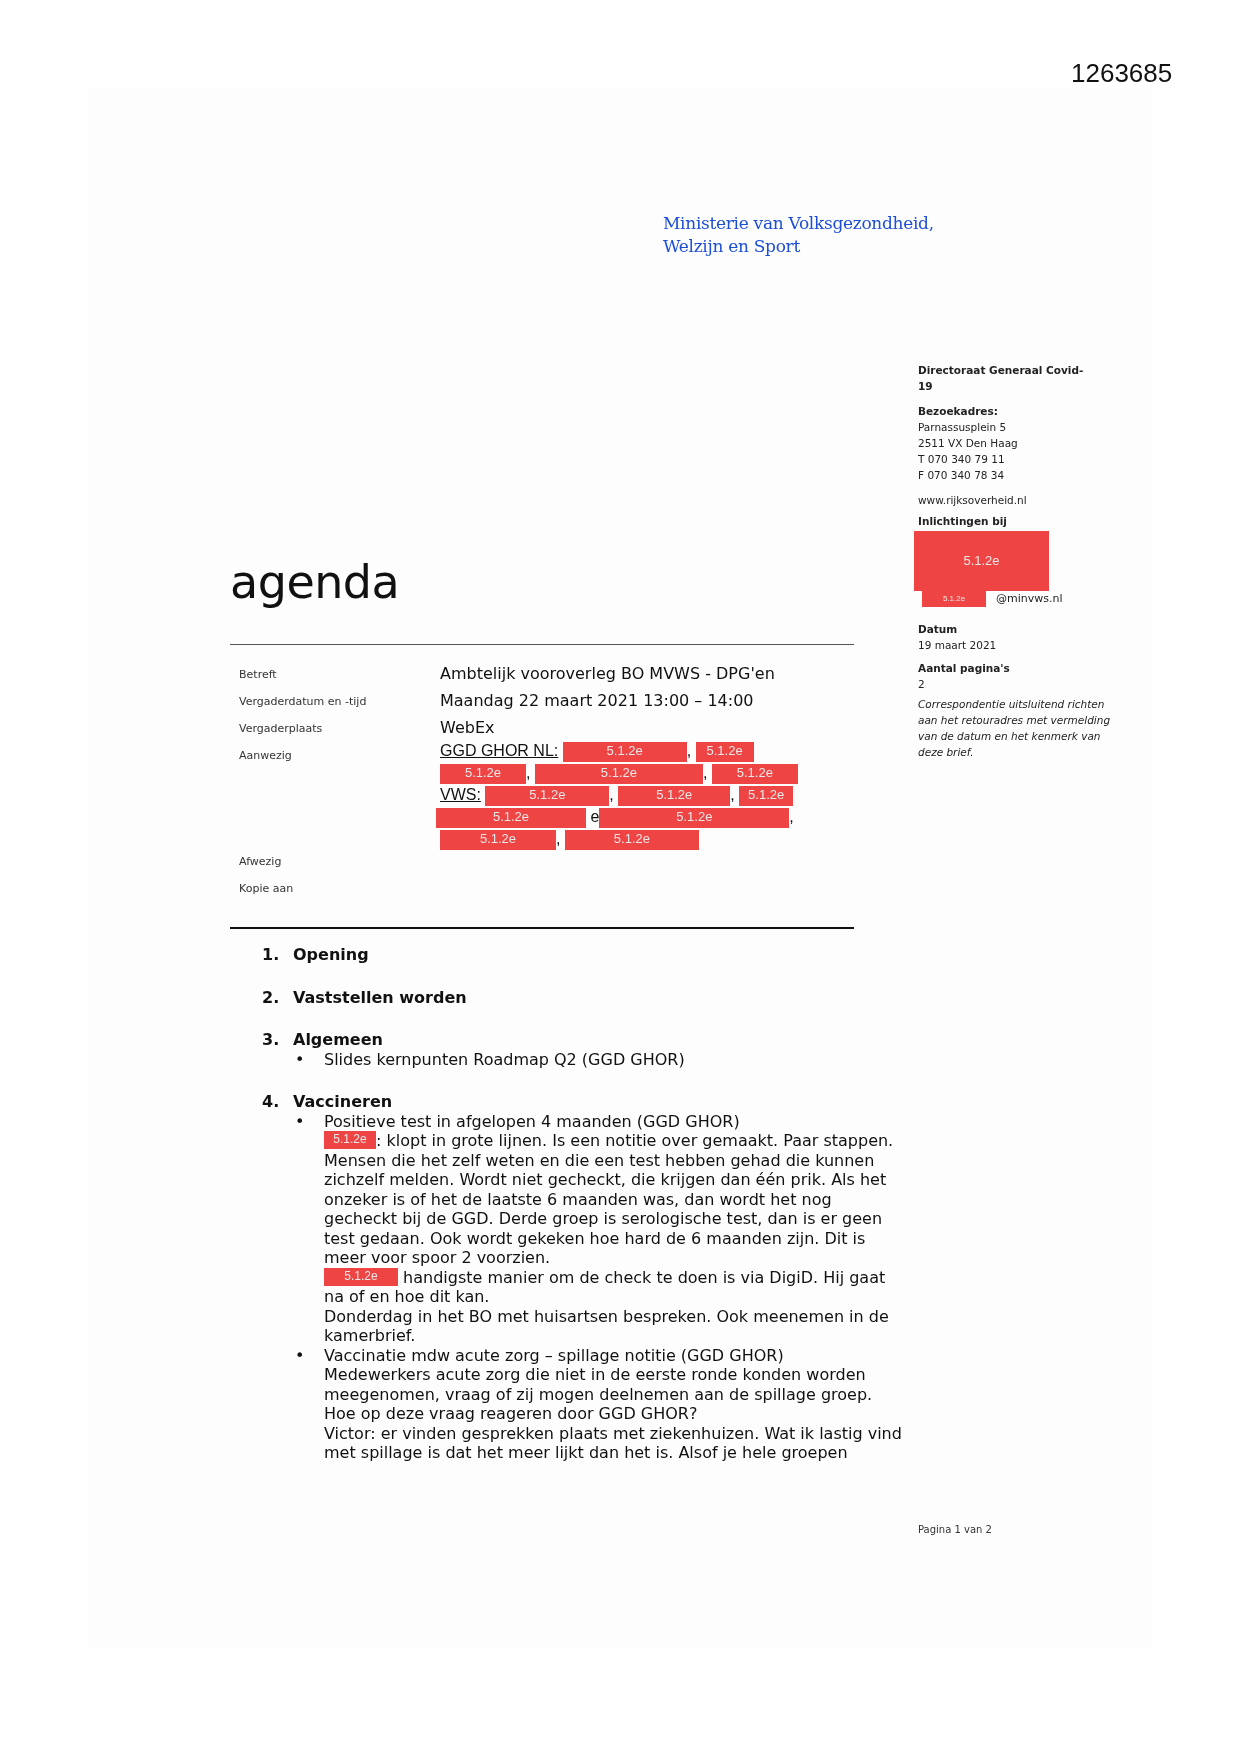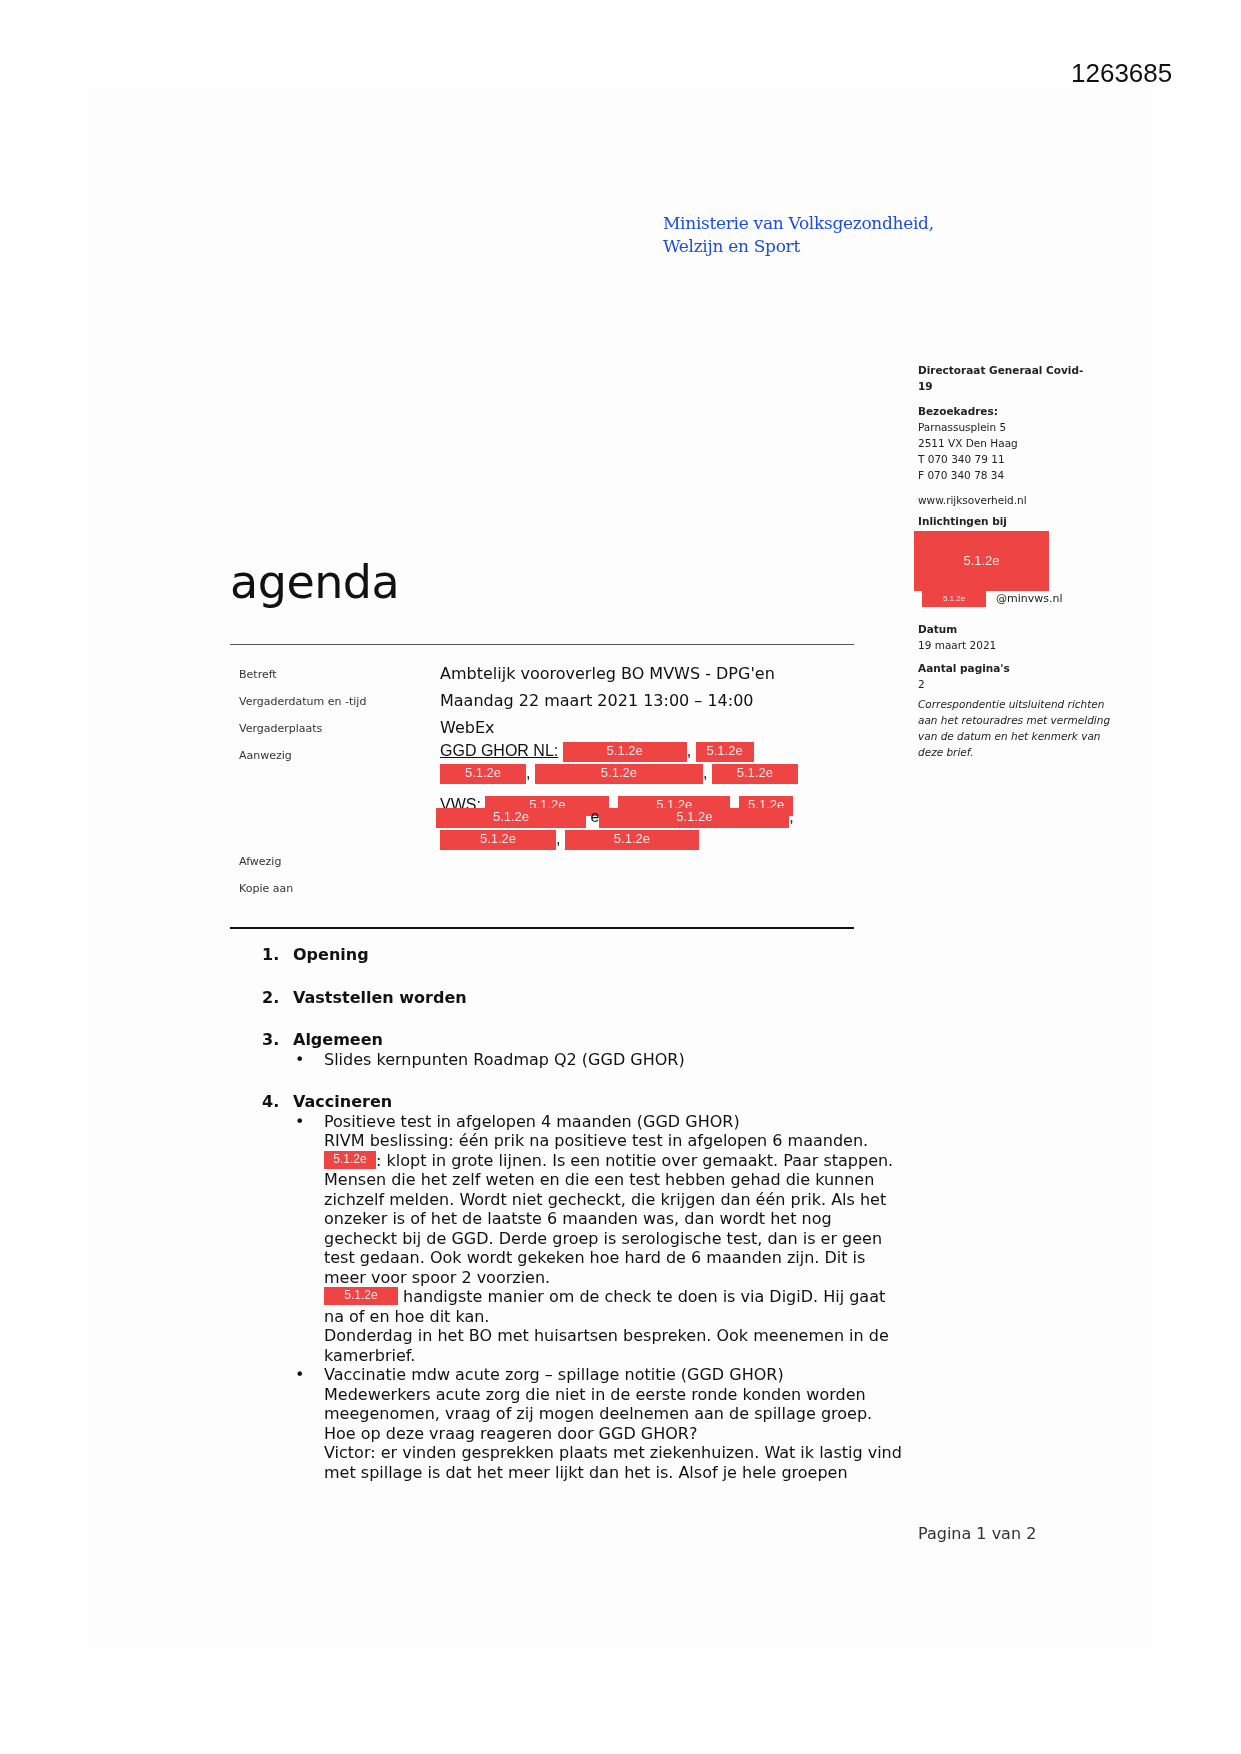--- a/index.html
+++ b/index.html
@@ -75,21 +75,21 @@
     font-size: 16px; line-height: 19.5px; color: #111;
   }
   .agenda .item-head { font-weight: bold; display: flex; }
   .agenda .num { width: 31px; }
   .agenda .sub { display: flex; margin-left: 31px; }
   .agenda .bullet { width: 31px; text-align: left; padding-left: 2px; box-sizing: border-box; }
   .agenda .sub-body { flex: 1; }
   .agenda .p { margin: 0; }
   .agenda .redact { height: 18px; font-size: 12px; line-height: 17px; }
   .footer {
-    position: absolute; left: 918px; top: 1524px; font-size: 16px; color: #333;
+    position: absolute; left: 918px; top: 1524px; font-size: 10px; color: #333;
   }
 </style>
 </head>
 <body>
 
 <div class="page-bg"></div>
 
 <div class="doc-id">1263685</div>
 
 <div class="ministry">
@@ -146,21 +146,21 @@
   <div class="line" style="left:4px; top:0;">
     <span class="u">GGD GHOR NL:</span>
     <span class="redact" style="width:124px">5.1.2e</span><span>,</span>
     <span class="redact" style="width:58px">5.1.2e</span>
   </div>
   <div class="line" style="left:4px; top:22px;">
     <span class="redact" style="width:86px">5.1.2e</span><span>,</span>
     <span class="redact" style="width:168px">5.1.2e</span><span>,</span>
     <span class="redact" style="width:86px">5.1.2e</span>
   </div>
-  <div class="line" style="left:4px; top:44px;margin-top:10px;">
+  <div class="line" style="left:4px; top:44px;">
     <span class="u">VWS:</span>
     <span class="redact" style="width:124px">5.1.2e</span><span>,</span>
     <span class="redact" style="width:112px">5.1.2e</span><span>,</span>
     <span class="redact" style="width:54px">5.1.2e</span>
   </div>
   <div class="line" style="left:0; top:66px;">
     <span class="redact" style="width:150px">5.1.2e</span>
     <span>e</span><span class="redact" style="width:190px">5.1.2e</span><span>,</span>
   </div>
   <div class="line" style="left:4px; top:88px;">
@@ -195,21 +195,20 @@
   </div>
   <div style="height:23px"></div>
   <div class="item-head">
     <span class="num">4.</span>
     <span>Vaccineren</span>
   </div>
   <div class="sub">
     <span class="bullet">•</span>
     <div class="sub-body">
       <p class="p">Positieve test in afgelopen 4 maanden (GGD GHOR)</p>
-      <p class="p">RIVM beslissing: één prik na positieve test in afgelopen 6 maanden.</p>
       <p class="p"><span class="redact" style="width:52px">5.1.2e</span><span>: klopt in grote lijnen. Is een notitie over gemaakt. Paar stappen. Mensen die het zelf weten en die een test hebben gehad die kunnen zichzelf melden. Wordt niet gecheckt, die krijgen dan één prik. Als het onzeker is of het de laatste 6 maanden was, dan wordt het nog gecheckt bij de GGD. Derde groep is serologische test, dan is er geen test gedaan. Ook wordt gekeken hoe hard de 6 maanden zijn. Dit is meer voor spoor 2 voorzien.</span></p>
       <p class="p"><span class="redact" style="width:74px">5.1.2e</span><span> handigste manier om de check te doen is via DigiD. Hij gaat na of en hoe dit kan.</span></p>
       <p class="p">Donderdag in het BO met huisartsen bespreken. Ook meenemen in de kamerbrief.</p>
     </div>
   </div>
   <div class="sub">
     <span class="bullet">•</span>
     <div class="sub-body">
       <p class="p">Vaccinatie mdw acute zorg – spillage notitie (GGD GHOR)</p>
       <p class="p">Medewerkers acute zorg die niet in de eerste ronde konden worden meegenomen, vraag of zij mogen deelnemen aan de spillage groep. Hoe op deze vraag reageren door GGD GHOR?</p>

